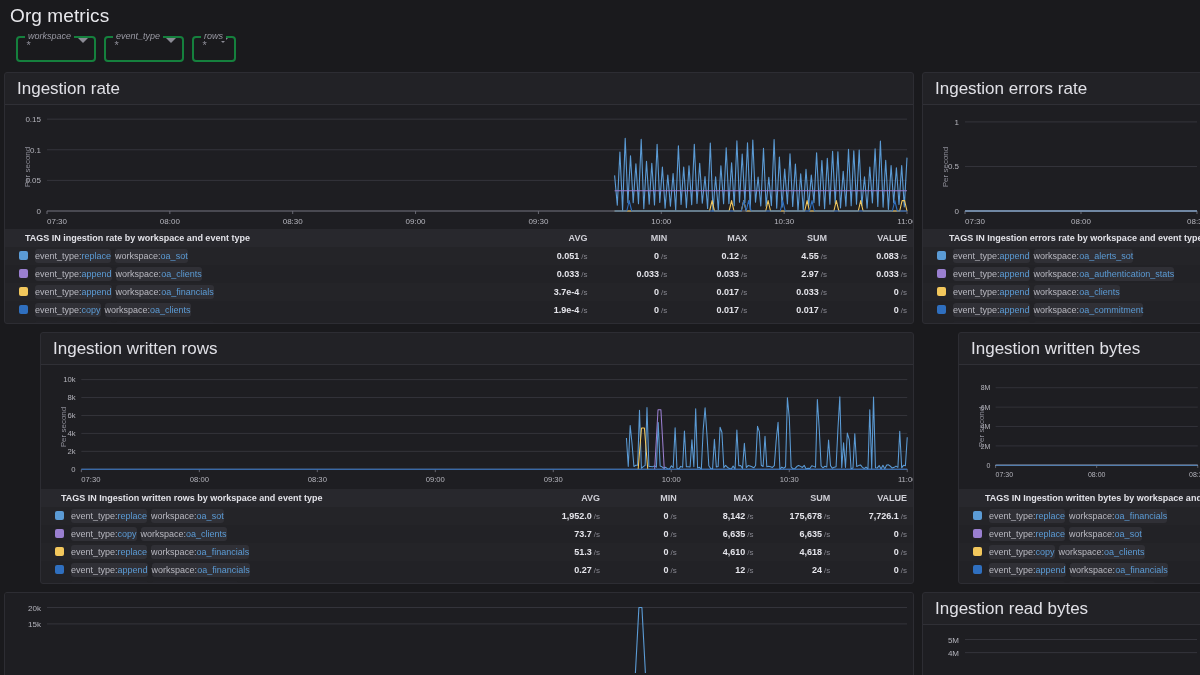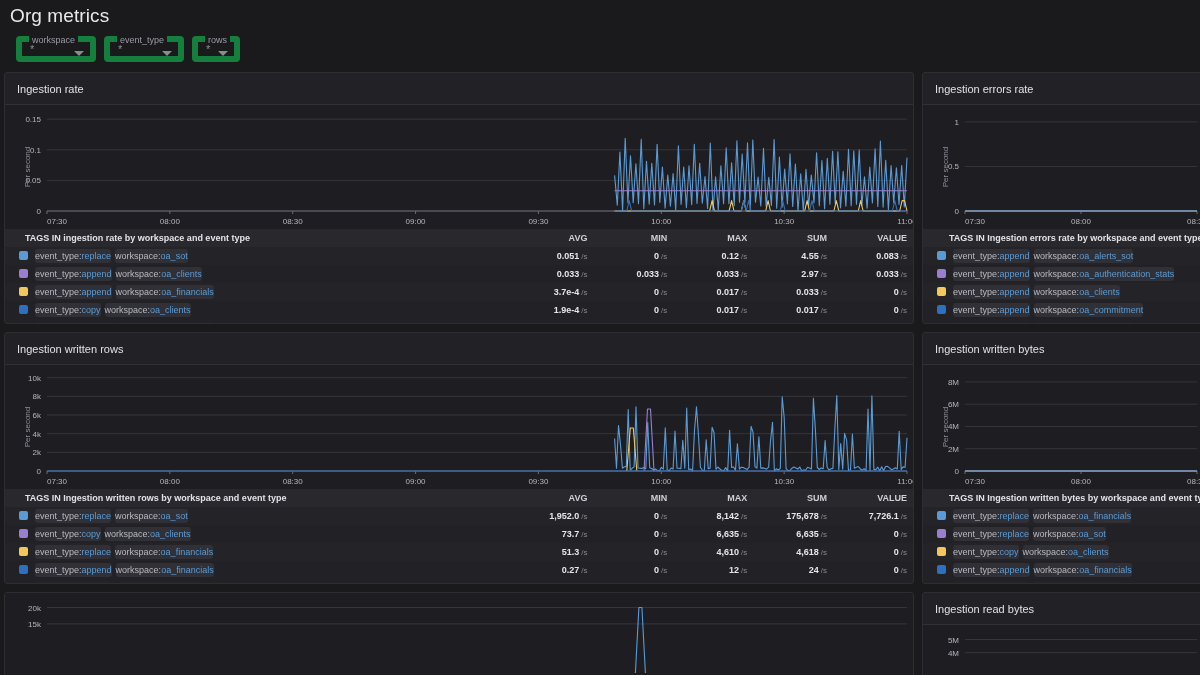--- a/index.html
+++ b/index.html
@@ -19,29 +19,30 @@
     font-size: 19px;
     font-weight: 400;
     color: #e8e8ec;
     letter-spacing: .1px;
     line-height: 24px;
   }
   .filter-row { display: flex; gap: 8px; margin-top: 8px; padding-left: 6px; }
 
   .select-field {
     position: relative;
-    border: 6px solid #15803d;
+    border: 2px solid #15803d;
     border-radius: 4px;
     height: 26px;
     min-width: 74px;
     display: flex;
-    align-items: flex-end;
+    align-items: flex-start;
     padding: 0 6px 0 8px;
     background: transparent;
     cursor: pointer;
+    font-style: italic;
   }
   .select-field.wide { min-width: 80px; }
   .select-field.narrow { min-width: 44px; }
   .select-legend {
     position: absolute;
     top: -7px;
     left: 7px;
     font-size: 9px;
     color: #9a9aa4;
     background: #1a1a1d;
@@ -74,25 +75,25 @@
   }
 
   .panel {
     background: #222226;
     border: 1px solid #2d2d33;
     border-radius: 3px;
     overflow: hidden;
     position: relative;
   }
   .panel-r1 { height: 252px; }
-  .panel-r2 { height: 252px; }
+  .panel-r2 { height: 252px; margin-left: 36px; }
   .panel-r3 { height: 120px; }
 
   .panel-title {
-    font-size: 11px;
+    font-size: 17px;
     color: #e0e0e6;
     padding: 8px 12px 7px 12px;
     border-bottom: 1px solid #303036;
     line-height: 16px;
     font-weight: 400;
   }
 
   
   .chart-area { position: relative; background: #1e1e22; }
   .chart-r1 { height: 124px; }

